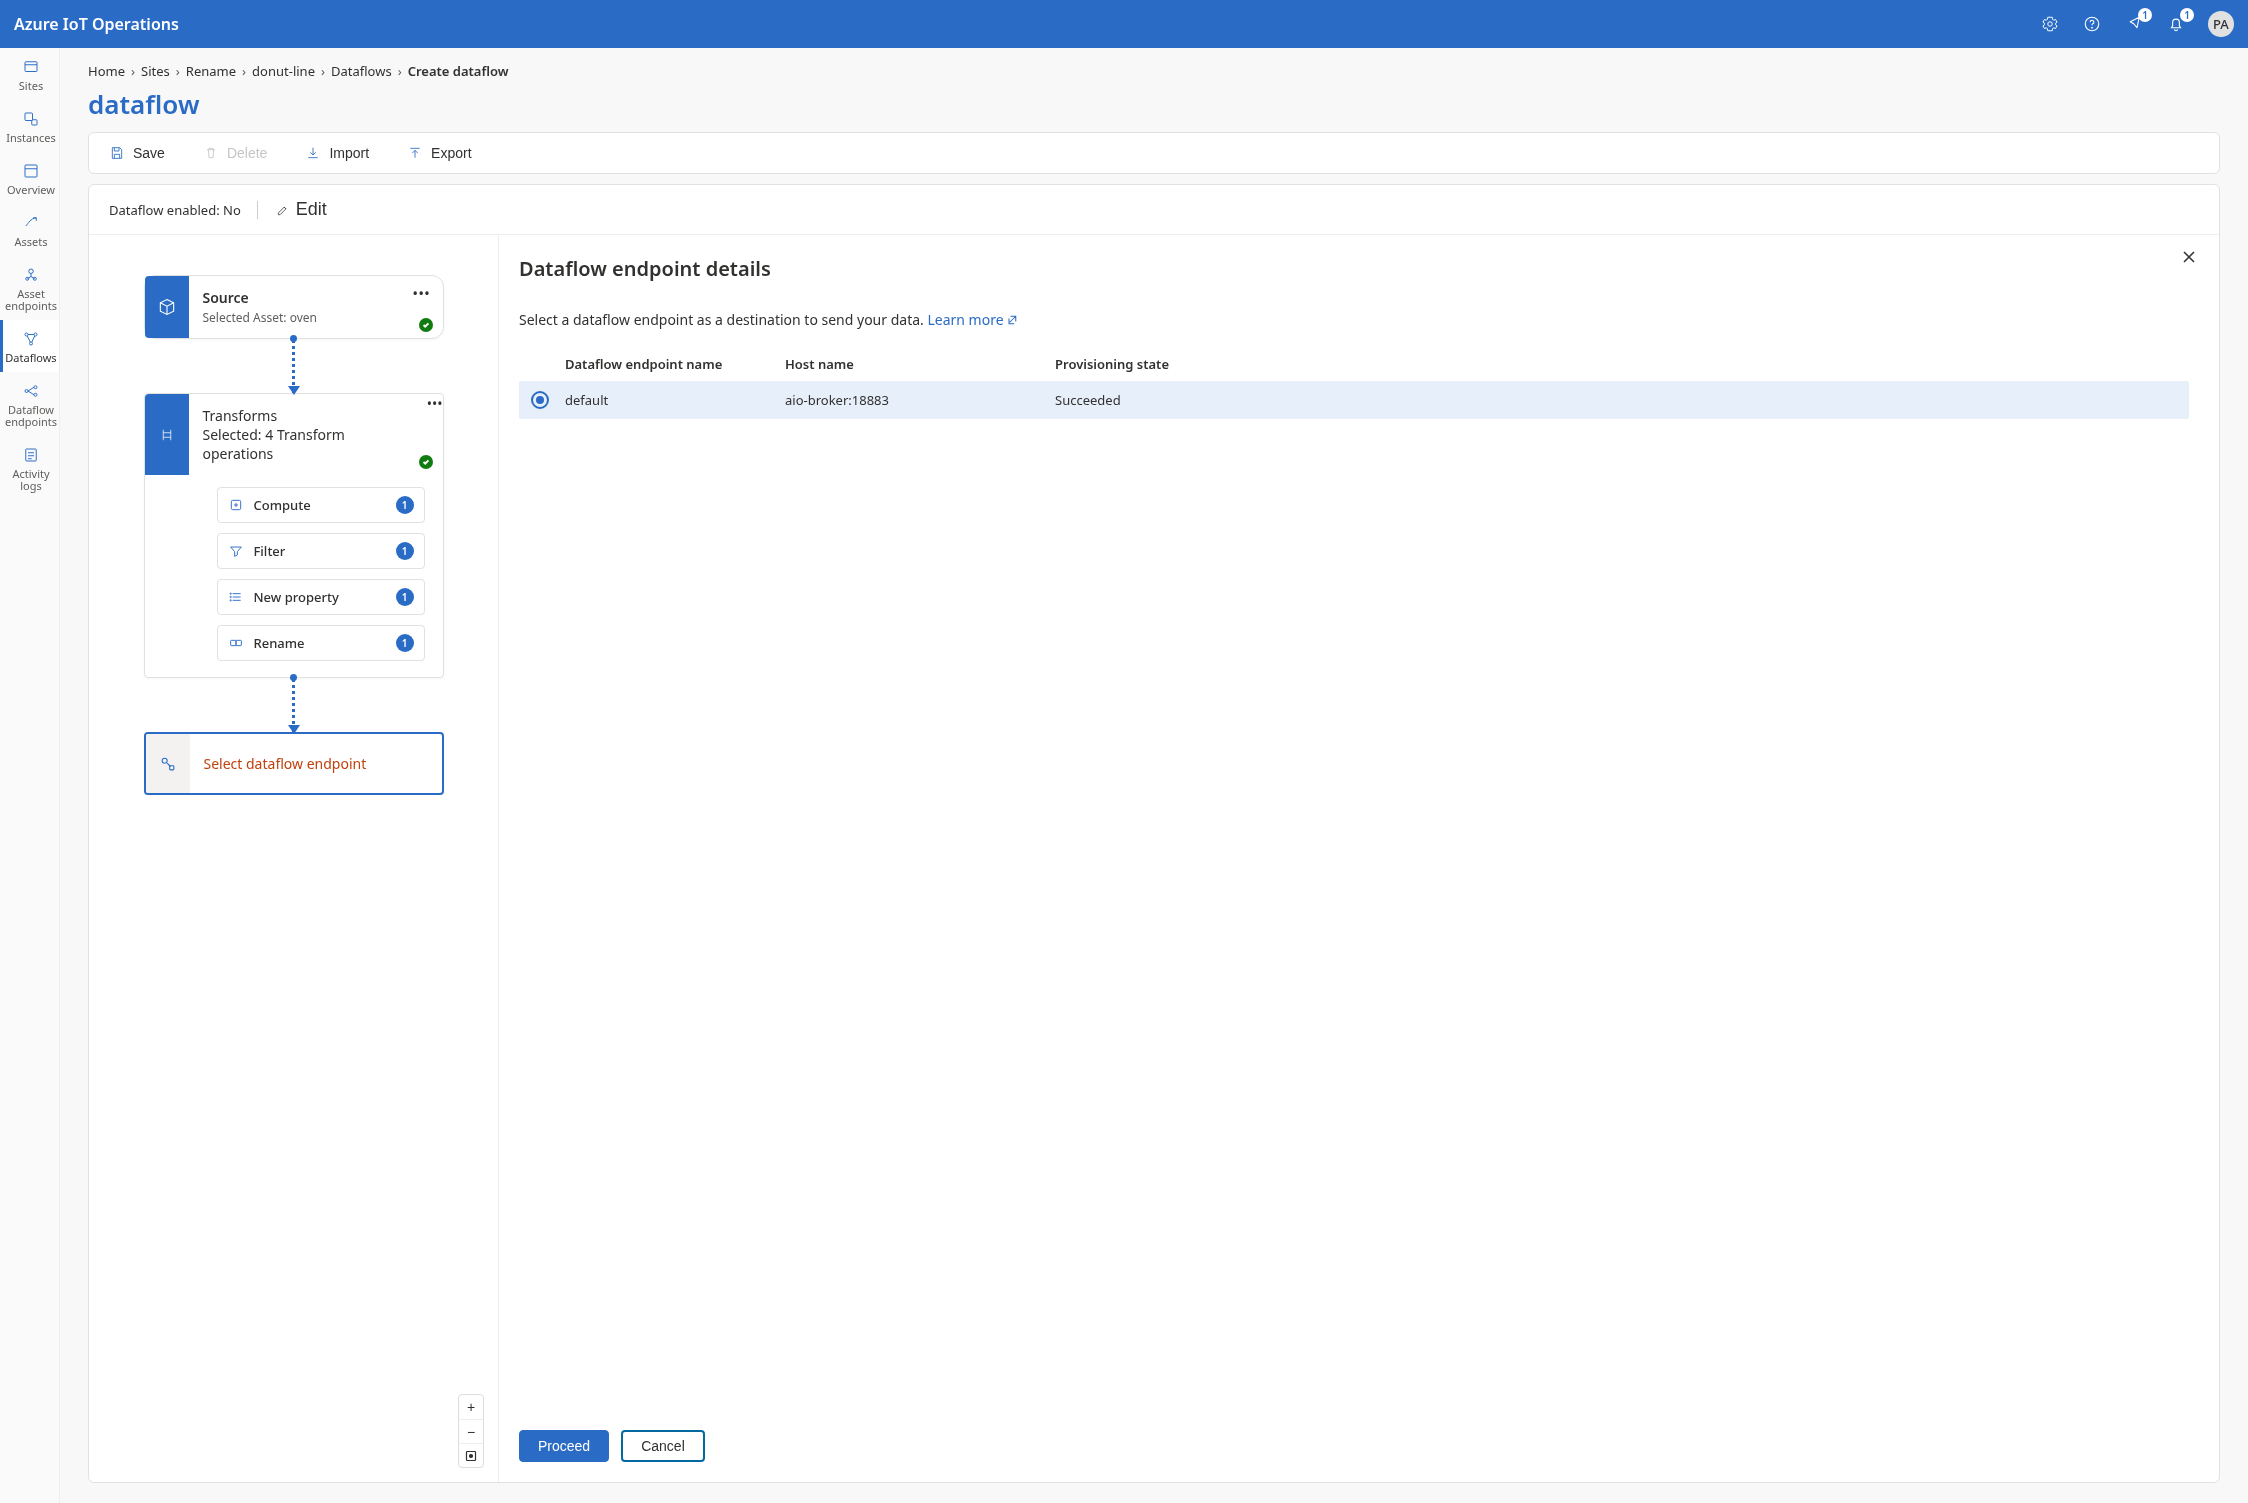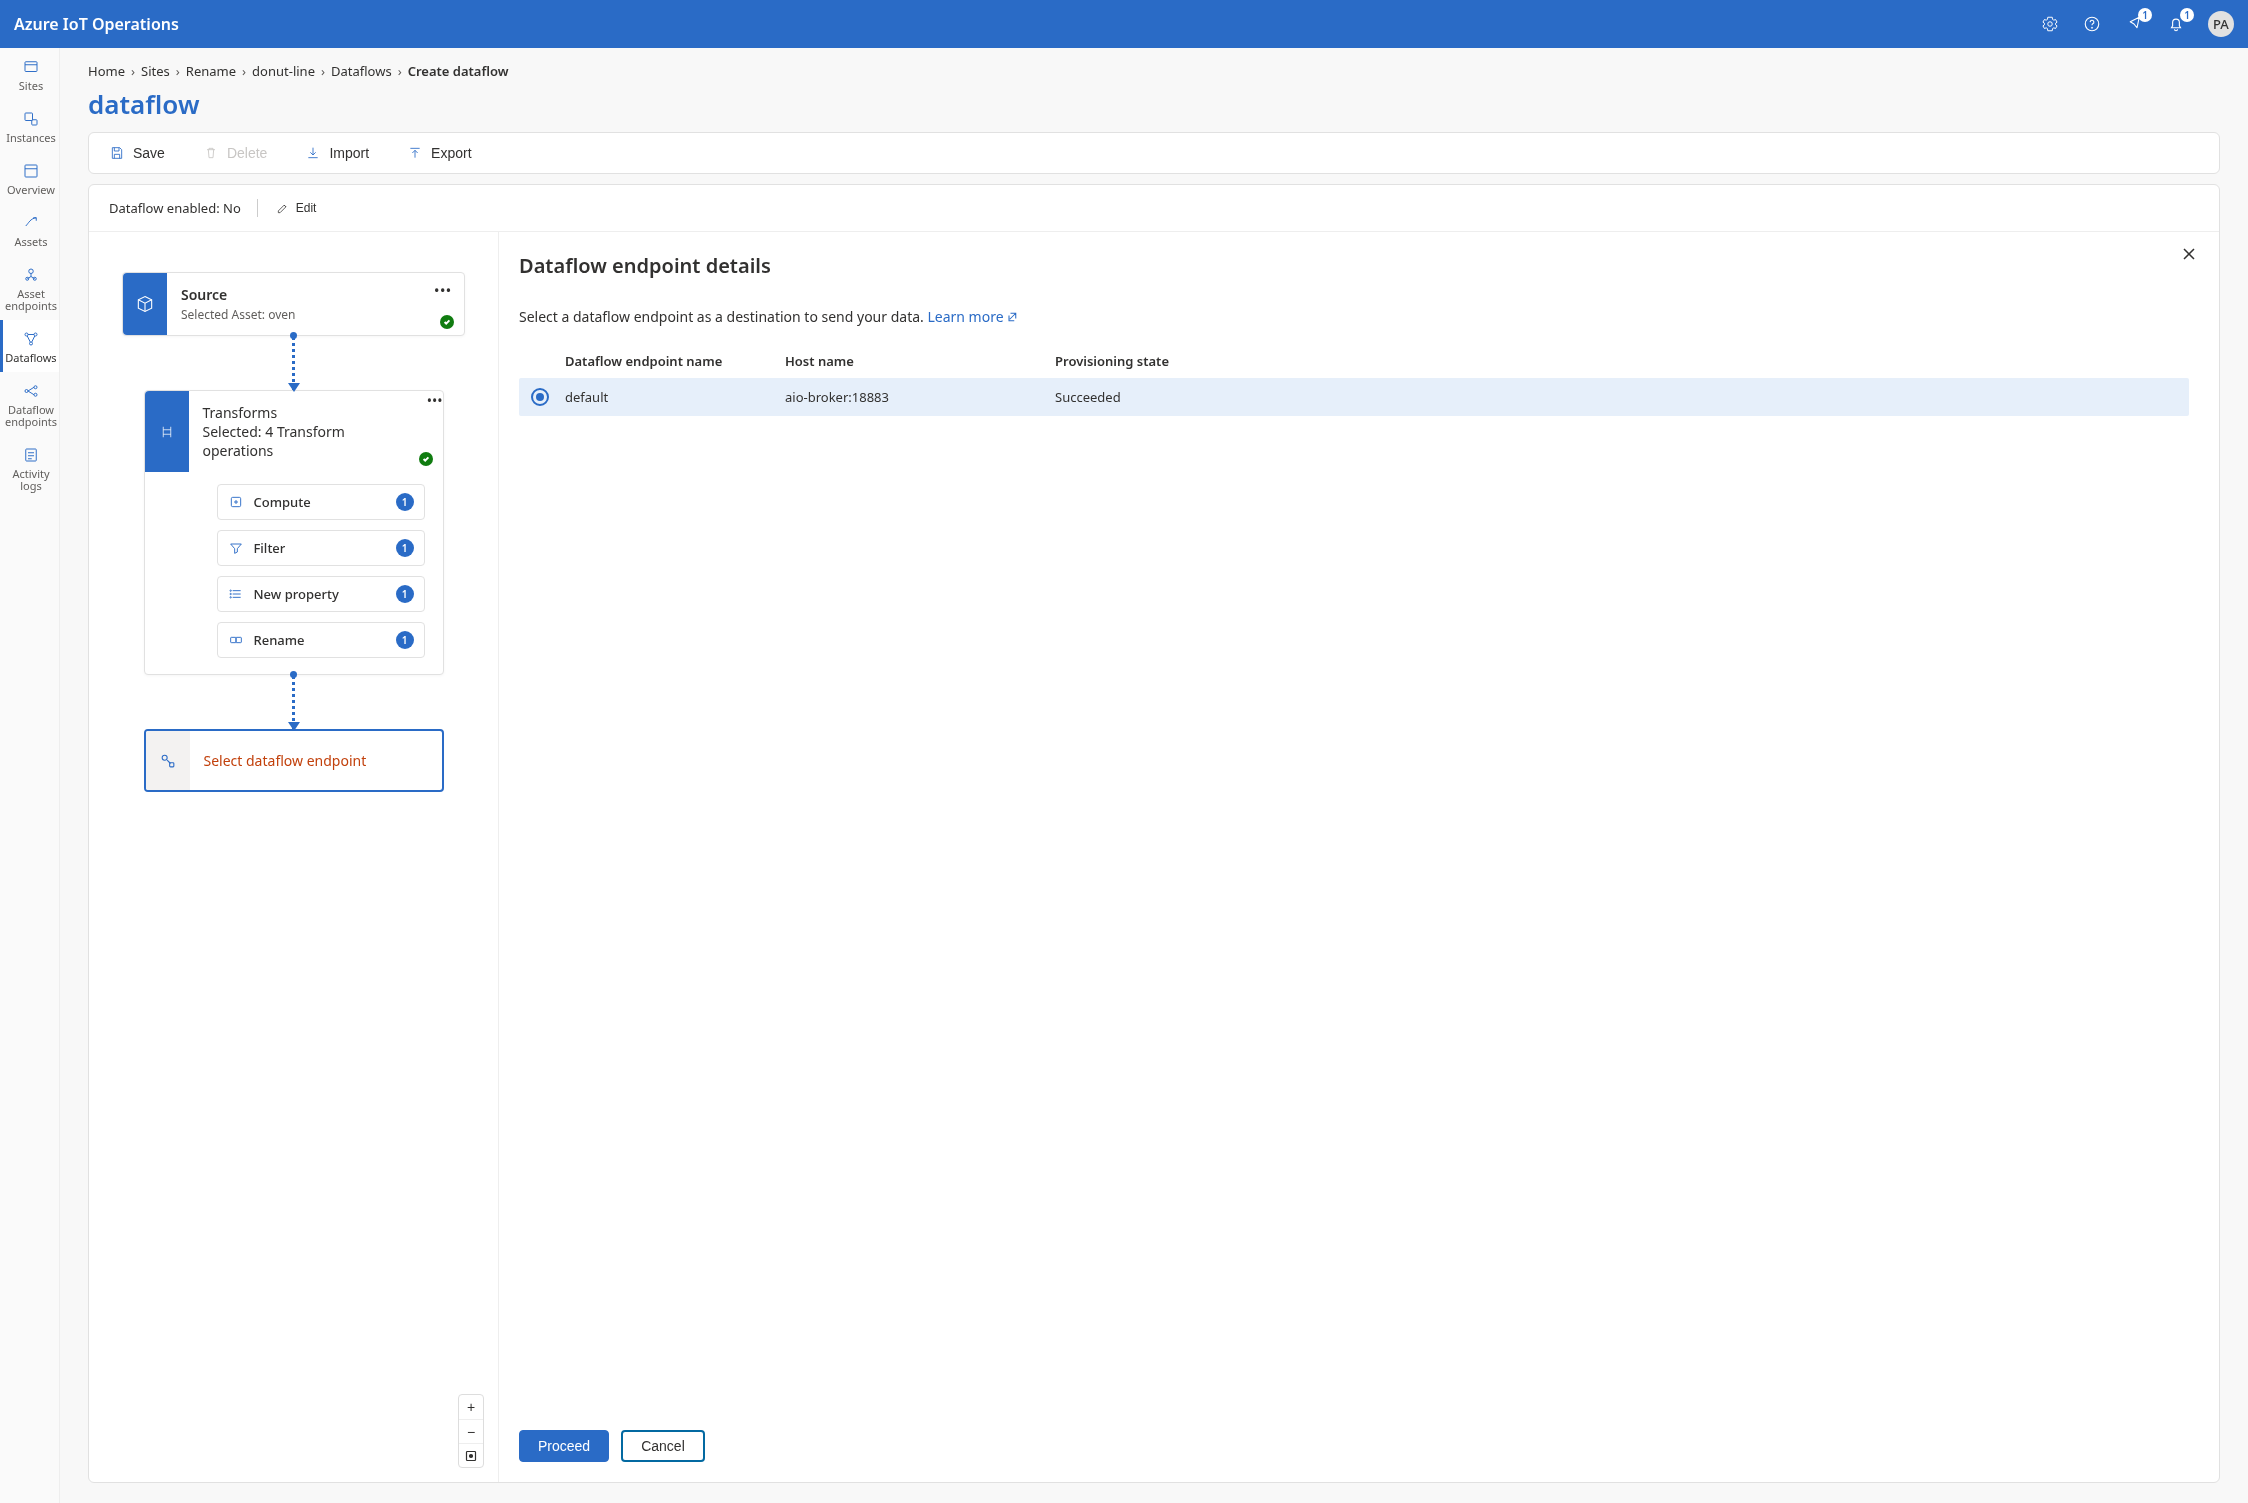--- a/index.html
+++ b/index.html
@@ -37,28 +37,28 @@
 
   .toolbar { margin: 0 28px 10px; border: 1px solid #e1e1e1; background: #fff; border-radius: 6px; padding: 8px 14px; display: flex; gap: 26px; align-items: center; }
   .tool-btn { display: flex; align-items: center; gap: 8px; background: none; border: none; font-size: 14px; cursor: pointer; color: #323130; padding: 4px 6px; }
   .tool-btn.disabled { color: #c8c6c4; cursor: default; }
   .tool-btn svg { width: 16px; height: 16px; stroke: #2a6bc6; fill: none; stroke-width: 1.3; }
   .tool-btn.disabled svg { stroke: #c8c6c4; }
 
   .workspace { margin: 0 28px 20px; border: 1px solid #e1e1e1; background: #fff; border-radius: 6px; flex: 1; display: flex; flex-direction: column; min-height: 0; }
   .status-bar { padding: 14px 20px; font-size: 13px; display: flex; align-items: center; gap: 18px; border-bottom: 1px solid #eee; }
   .status-bar .status-text { border-right: 1px solid #ccc; padding-right: 16px; }
-  .edit-btn { display: flex; align-items: center; gap: 6px; background: none; border: none; cursor: pointer; font-size: 12px; color: #323130; text-align: center; }
+  .edit-btn { display: flex; align-items: center; gap: 6px; background: none; border: none; cursor: pointer; font-size: 18px; color: #323130; text-align: center; }
   .edit-btn svg { width: 14px; height: 14px; stroke: #323130; fill: none; stroke-width:1.3; }
 
   .split { flex: 1; display: flex; min-height: 0; }
 
   
   .canvas { flex: 0 0 410px; border-right: 1px solid #eee; position: relative; display: flex; flex-direction: column; align-items: center; padding-top: 40px; padding-bottom: 20px; overflow: auto; }
-  .node-card { width: 343px; border: 1px solid #e1e1e1; border-radius: 4px; background: #fff; display: flex; position: relative; box-shadow: 0 1px 3px rgba(0,0,0,0.04); }
+  .node-card { width: 300px; border: 1px solid #e1e1e1; border-radius: 12px; background: #fff; display: flex; position: relative; box-shadow: 0 1px 3px rgba(0,0,0,0.04); }
   .node-card .node-icon { width: 44px; background: #2a6bc6; display: flex; align-items: center; justify-content: center; border-top-left-radius: 4px; border-bottom-left-radius: 4px; align-self: stretch; min-height: 60px; }
   .node-card .node-icon svg { width: 20px; height: 20px; fill: #fff; stroke: #fff; stroke-width:1.3; }
   .node-card .node-body { flex: 1; padding: 12px 14px; }
   .node-card .node-title { font-size: 14px; font-weight: 600; }
   .node-card .node-sub { font-size: 12px; color: #605e5c; margin-top:2px; }
   .node-card .node-more { position: absolute; top: 8px; right: 12px; cursor: pointer; color: #323130; letter-spacing: 1px; font-weight: 600; font-size: 13px; }
   .node-ok { position: absolute; bottom: 6px; right: 10px; width: 14px; height: 14px; background: #107c10; border-radius: 50%; display:flex; align-items:center; justify-content:center; }
   .node-ok svg{ width:8px;height:8px;stroke:#fff;stroke-width:2.5;fill:none; }
 
   .connector { width: 0; height: 54px; border-left: 3px dotted #2a6bc6; position: relative; margin: 0 auto; }

